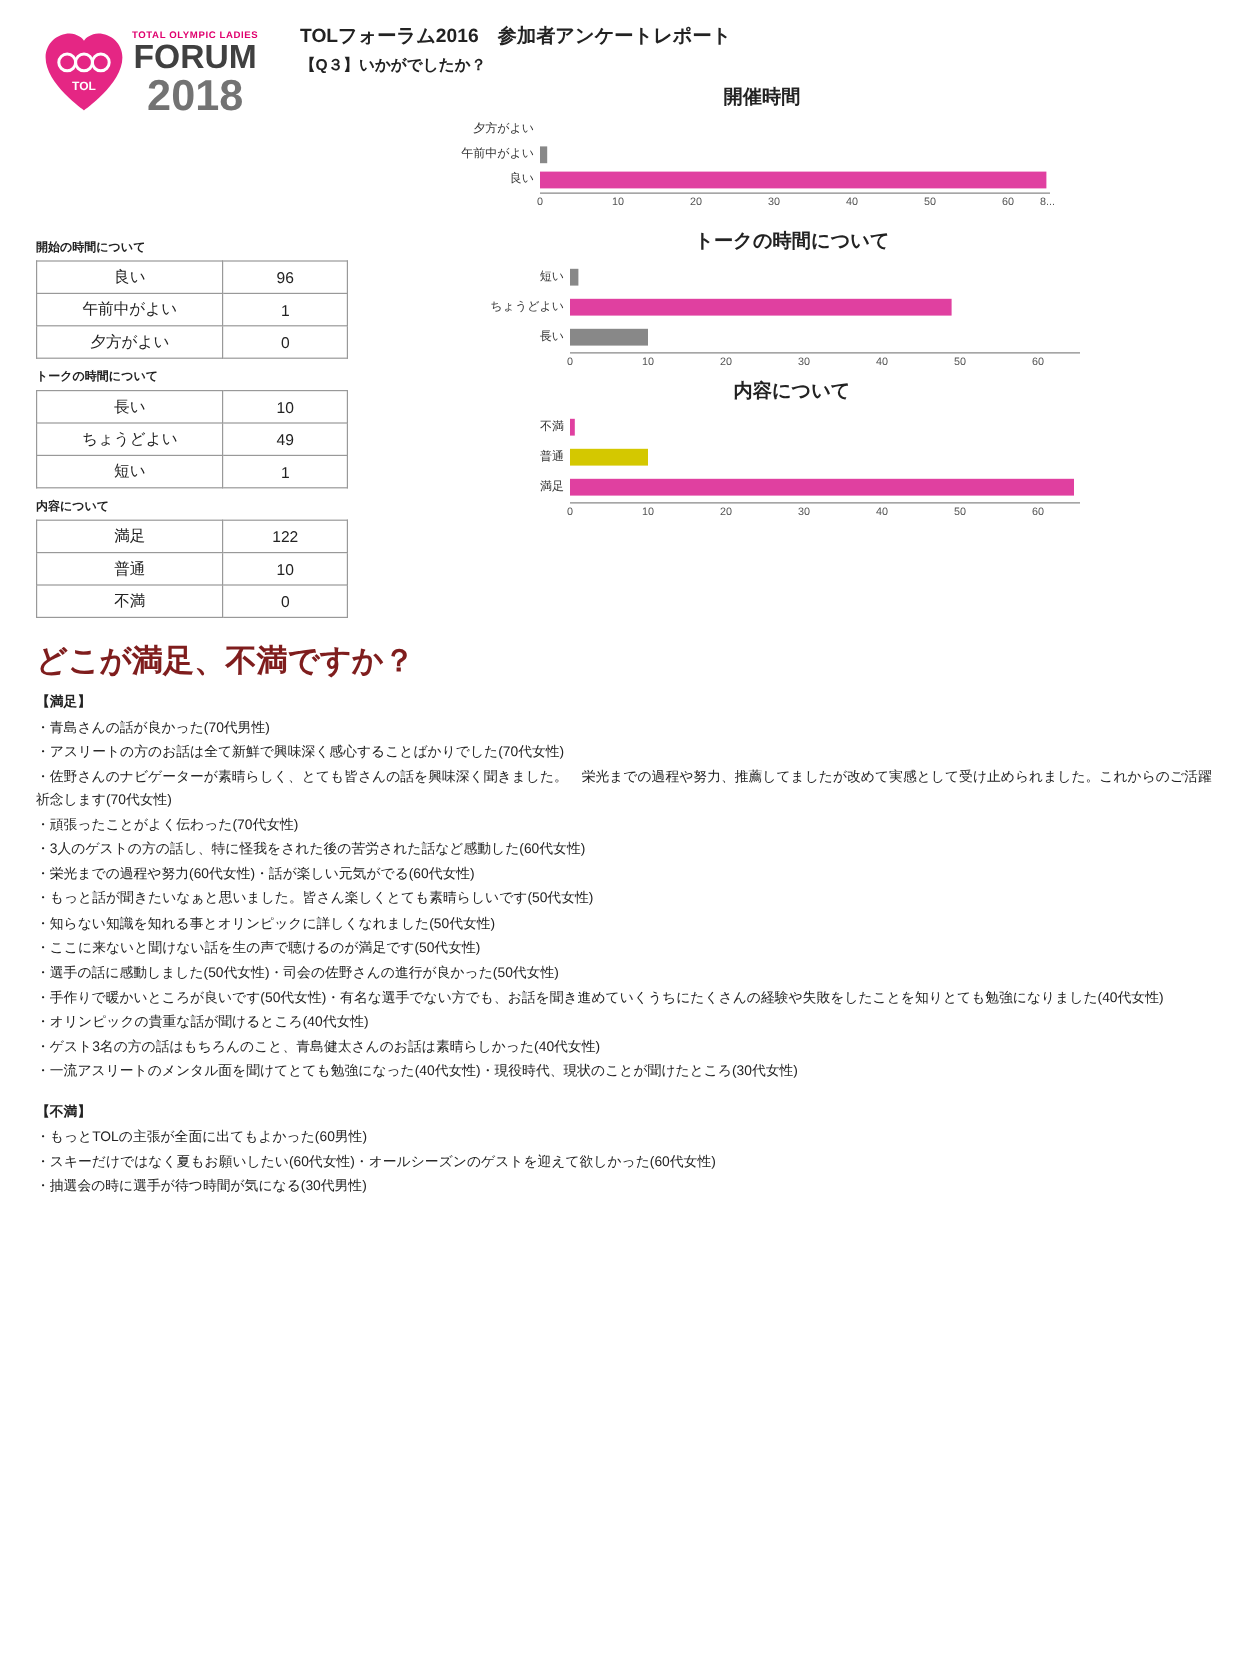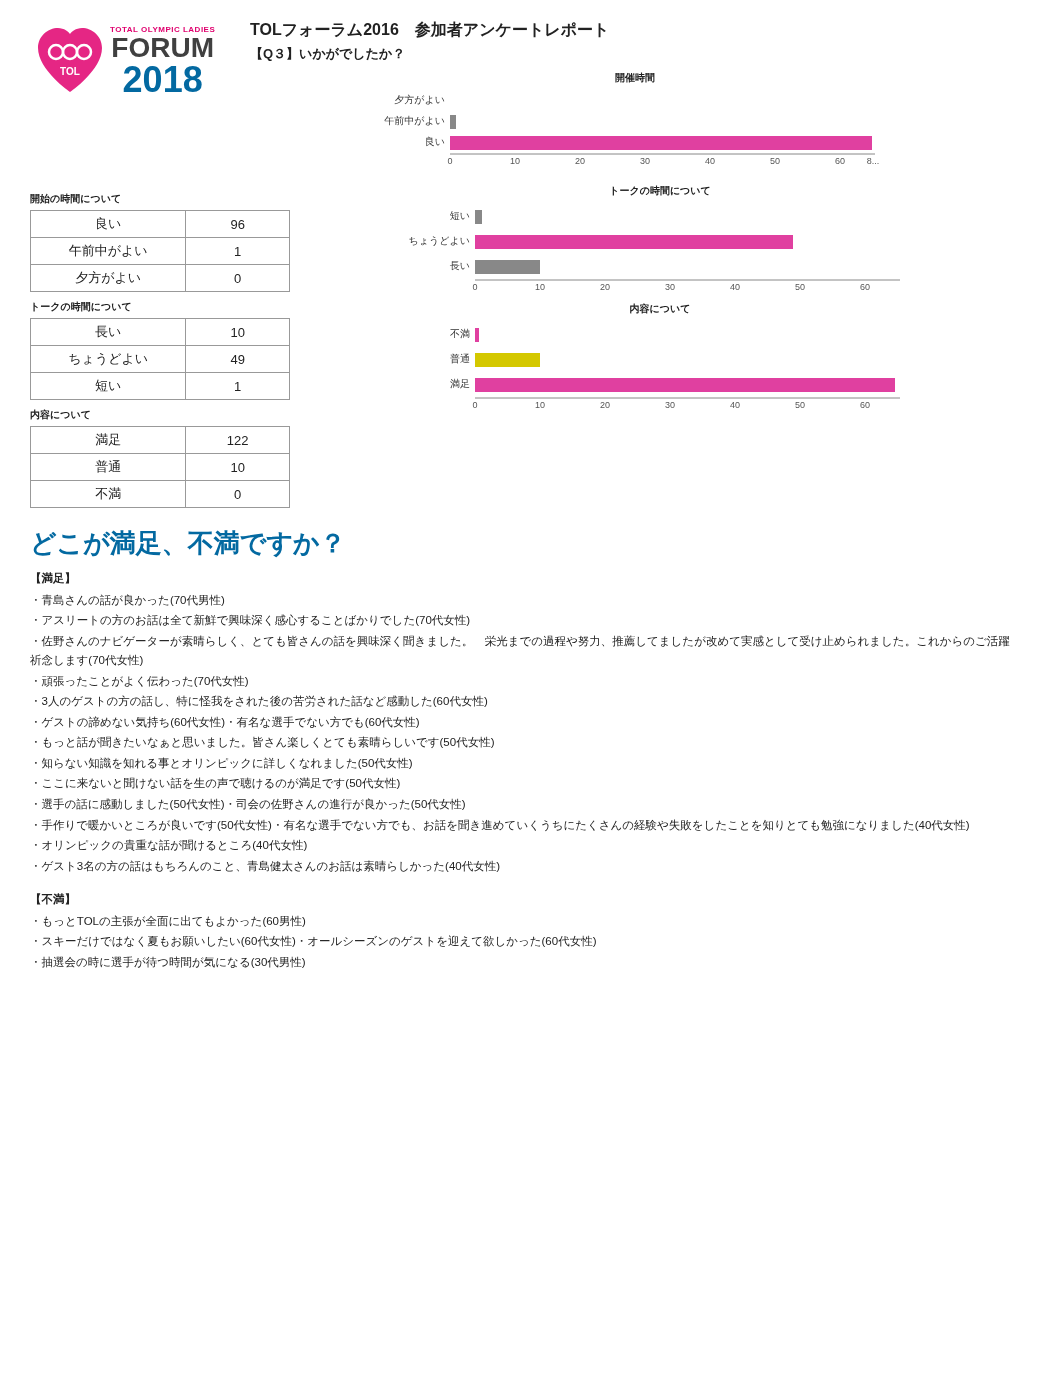--- a/index.html
+++ b/index.html
@@ -48,21 +48,21 @@
     .forum-text {
       font-size: 28px;
       font-weight: 900;
       color: #404040;
       line-height: 1;
     }
 
     .year-text {
       font-size: 36px;
       font-weight: 900;
-      color: #0369a1;
+      color: #737373;
       line-height: 1;
     }
 
     .header-right {
       flex: 1;
       padding-left: 20px;
     }
 
     .page-title {
       font-size: 16px;
@@ -74,21 +74,21 @@
       font-size: 13px;
       font-weight: bold;
       margin-bottom: 8px;
     }
 
     .chart-section {
       margin-bottom: 2px;
     }
 
     .chart-title {
-      font-size: 10px;
+      font-size: 16px;
       font-weight: bold;
       text-align: center;
       margin-bottom: 4px;
     }
 
     .main-content {
       display: flex;
       gap: 10px;
     }
 
@@ -126,21 +126,21 @@
     }
 
     .data-table td:last-child {
       width: 40%;
     }
 
     .satisfaction-title {
       font-size: 26px;
       font-weight: bold;
       margin: 12px 0 8px 0;
-      color: #0369a1;
+      color: #7f1d1d;
     }
 
     .comments-section {
       margin-top: 8px;
       font-size: 11.5px;
       line-height: 1.7;
     }
 
     .comments-category {
       font-weight: bold;
@@ -322,28 +322,29 @@
   <div class="satisfaction-title">どこが満足、不満ですか？</div>
 
   <div class="comments-section">
     <div class="comments-category">【満足】</div>
     <div id="manzoku-items">
         <div class="comment-item">・青島さんの話が良かった(70代男性)</div>
         <div class="comment-item">・アスリートの方のお話は全て新鮮で興味深く感心することばかりでした(70代女性)</div>
         <div class="comment-item">・佐野さんのナビゲーターが素晴らしく、とても皆さんの話を興味深く聞きました。　栄光までの過程や努力、推薦してましたが改めて実感として受け止められました。これからのご活躍祈念します(70代女性)</div>
         <div class="comment-item">・頑張ったことがよく伝わった(70代女性)</div>
         <div class="comment-item">・3人のゲストの方の話し、特に怪我をされた後の苦労された話など感動した(60代女性)</div>
-        <div class="comment-item">・ゲストの諦めない気持ち(60代女性)・有名な選手でない方でも(60代女性)</div>
+        <div class="comment-item">・栄光までの過程や努力(60代女性)・話が楽しい元気がでる(60代女性)</div>
         <div class="comment-item">・もっと話が聞きたいなぁと思いました。皆さん楽しくとても素晴らしいです(50代女性)</div>
         <div class="comment-item">・知らない知識を知れる事とオリンピックに詳しくなれました(50代女性)</div>
         <div class="comment-item">・ここに来ないと聞けない話を生の声で聴けるのが満足です(50代女性)</div>
         <div class="comment-item">・選手の話に感動しました(50代女性)・司会の佐野さんの進行が良かった(50代女性)</div>
         <div class="comment-item">・手作りで暖かいところが良いです(50代女性)・有名な選手でない方でも、お話を聞き進めていくうちにたくさんの経験や失敗をしたことを知りとても勉強になりました(40代女性)</div>
         <div class="comment-item">・オリンピックの貴重な話が聞けるところ(40代女性)</div>
         <div class="comment-item">・ゲスト3名の方の話はもちろんのこと、青島健太さんのお話は素晴らしかった(40代女性)</div>
+        <div class="comment-item">・一流アスリートのメンタル面を聞けてとても勉強になった(40代女性)・現役時代、現状のことが聞けたところ(30代女性)</div>
       </div>
 
     <div class="comments-category" style="margin-top: 14px;">【不満】</div>
     <div id="fuman-items">
         <div class="comment-item">・もっとTOLの主張が全面に出てもよかった(60男性)</div>
         <div class="comment-item">・スキーだけではなく夏もお願いしたい(60代女性)・オールシーズンのゲストを迎えて欲しかった(60代女性)</div>
         <div class="comment-item">・抽選会の時に選手が待つ時間が気になる(30代男性)</div>
       </div>
   </div>
 

